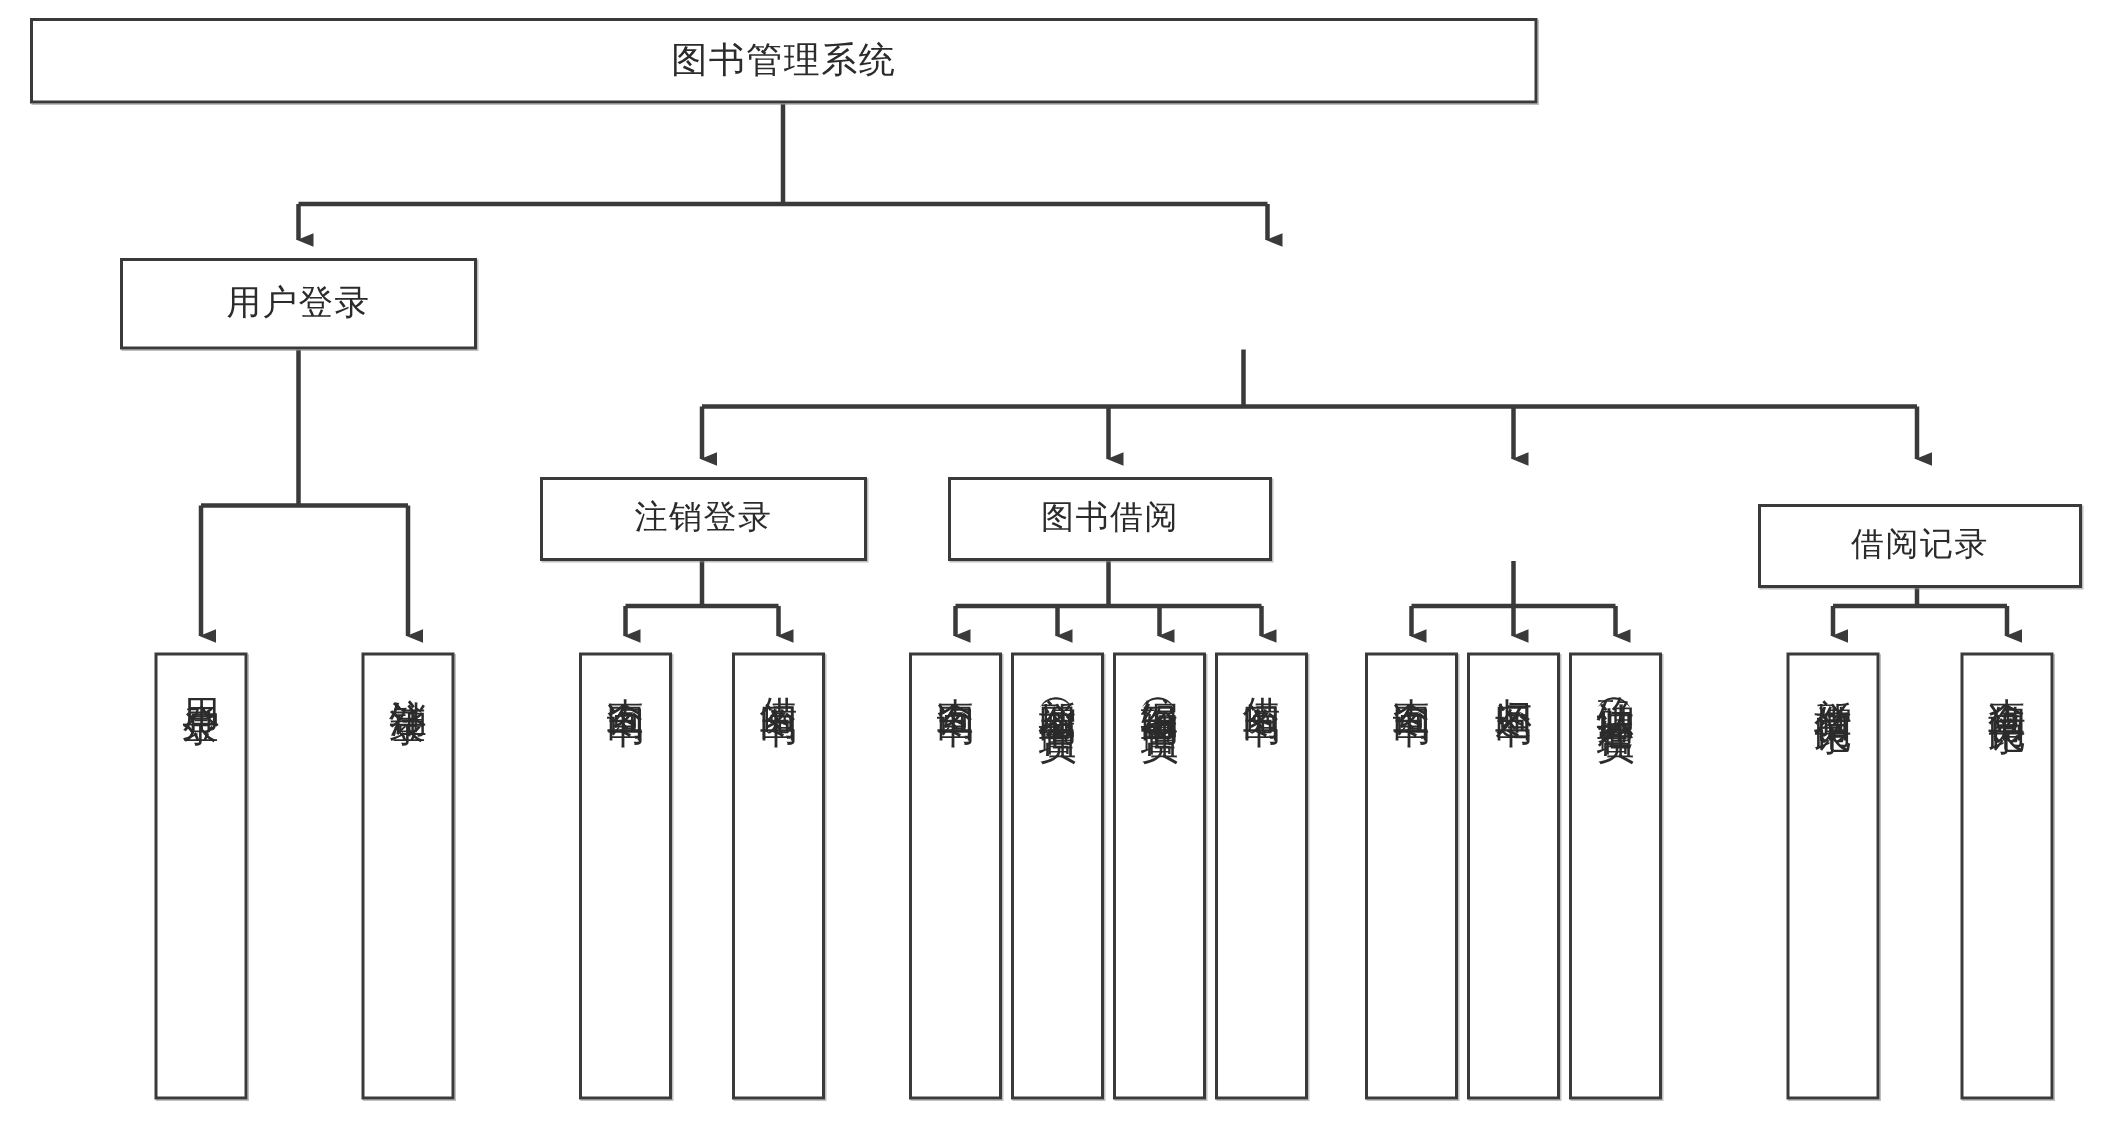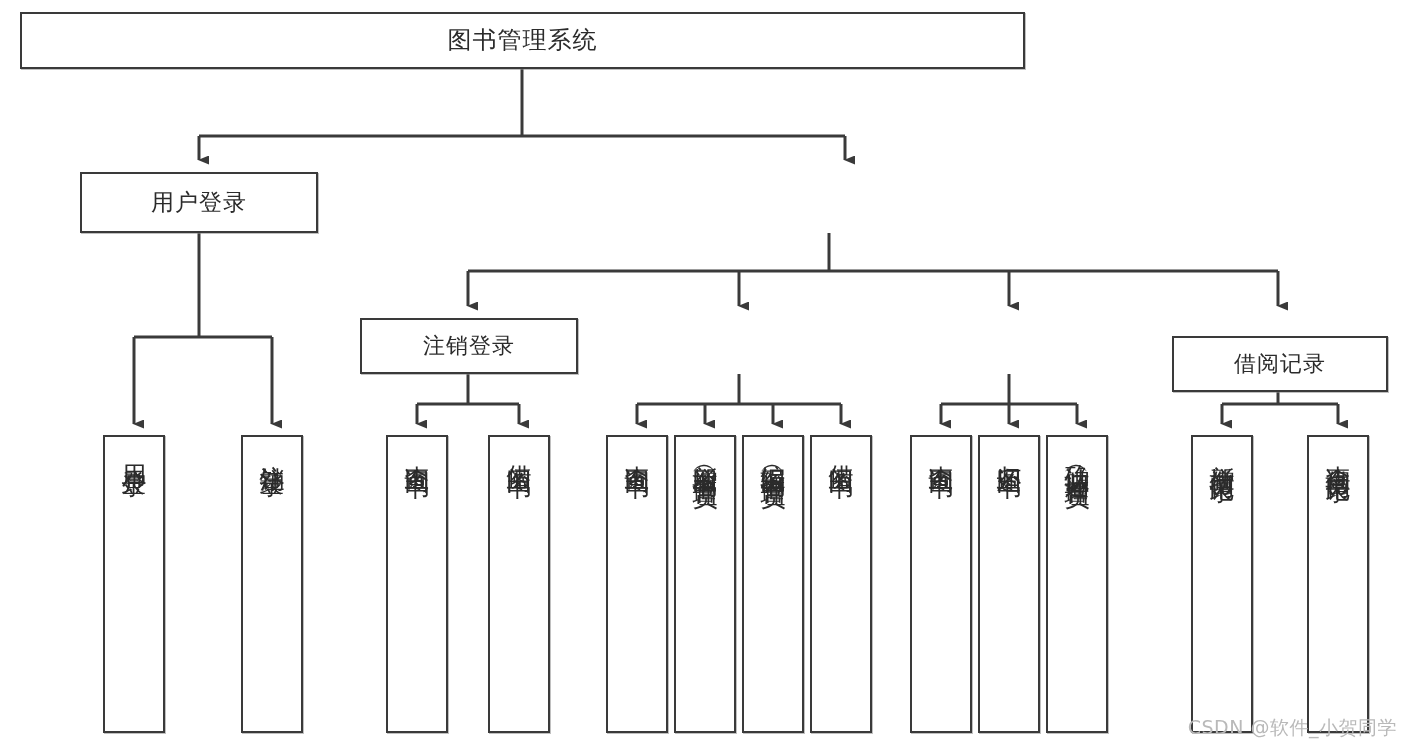--- a/index.html
+++ b/index.html
@@ -133,20 +133,23 @@
     <span class="node-label">图书管理系统</span>
   </div>
 
   <div class="node horizontal level1" style="left:80px;top:172px;width:238px;height:61px;">
     <span class="node-label">用户登录</span>
   </div>
 
   <div class="node horizontal level2" style="left:360px;top:318px;width:218px;height:56px;">
     <span class="node-label">注销登录</span>
   </div>
+  <div class="node horizontal level2" style="left:632px;top:318px;width:216px;height:56px;">
+    <span class="node-label">图书借阅</span>
+  </div>
   <div class="node horizontal level2" style="left:1172px;top:336px;width:216px;height:56px;">
     <span class="node-label">借阅记录</span>
   </div>
 
   <div class="node vertical leaf" style="left:103px;top:435px;width:62px;height:298px;">
     <span class="node-label">用户登录</span>
   </div>
   <div class="node vertical leaf" style="left:241px;top:435px;width:62px;height:298px;">
     <span class="node-label">注销登录</span>
   </div>
@@ -181,15 +184,14 @@
     <span class="node-label">确认归还（管理员）</span>
   </div>
 
   <div class="node vertical leaf" style="left:1191px;top:435px;width:62px;height:298px;">
     <span class="node-label">新增借阅记录</span>
   </div>
   <div class="node vertical leaf" style="left:1307px;top:435px;width:62px;height:298px;">
     <span class="node-label">查询借阅记录</span>
   </div>
 
-  <div class="watermark">CSDN @软件_小贺同学</div>
 
 </div>
 
 </body></html>

